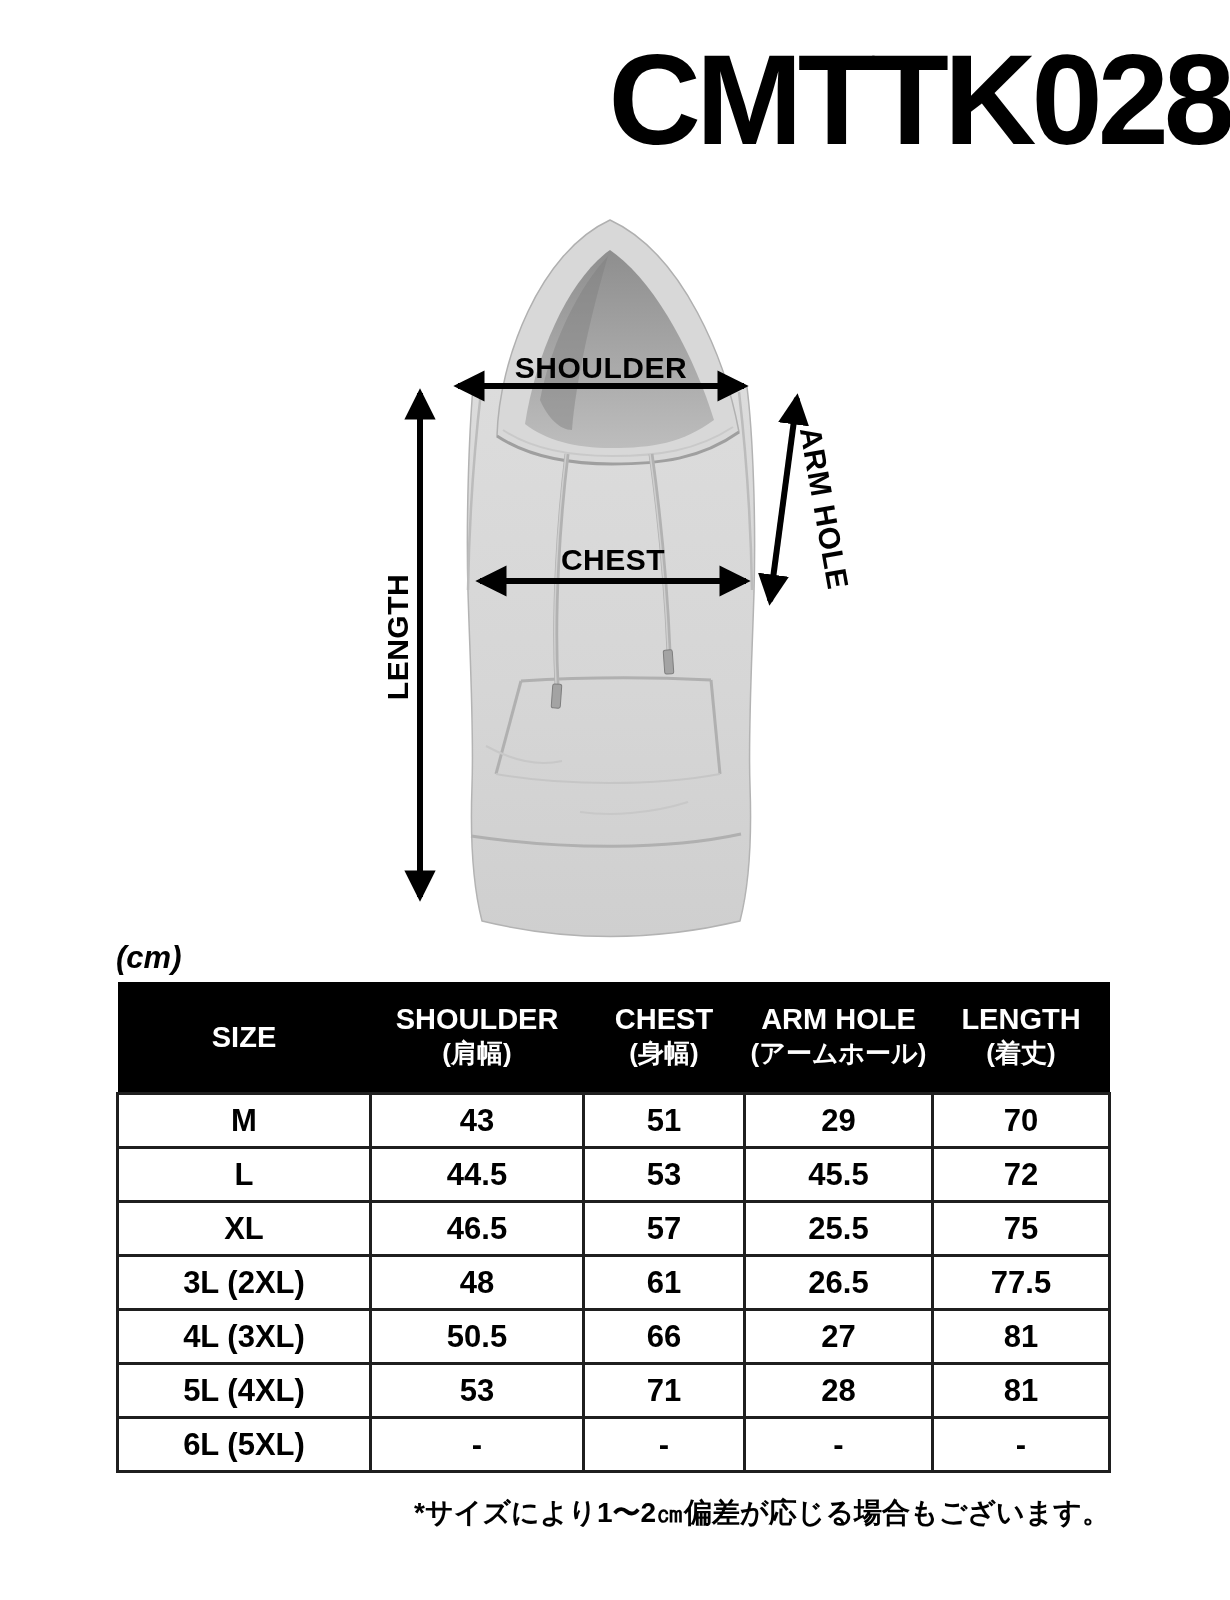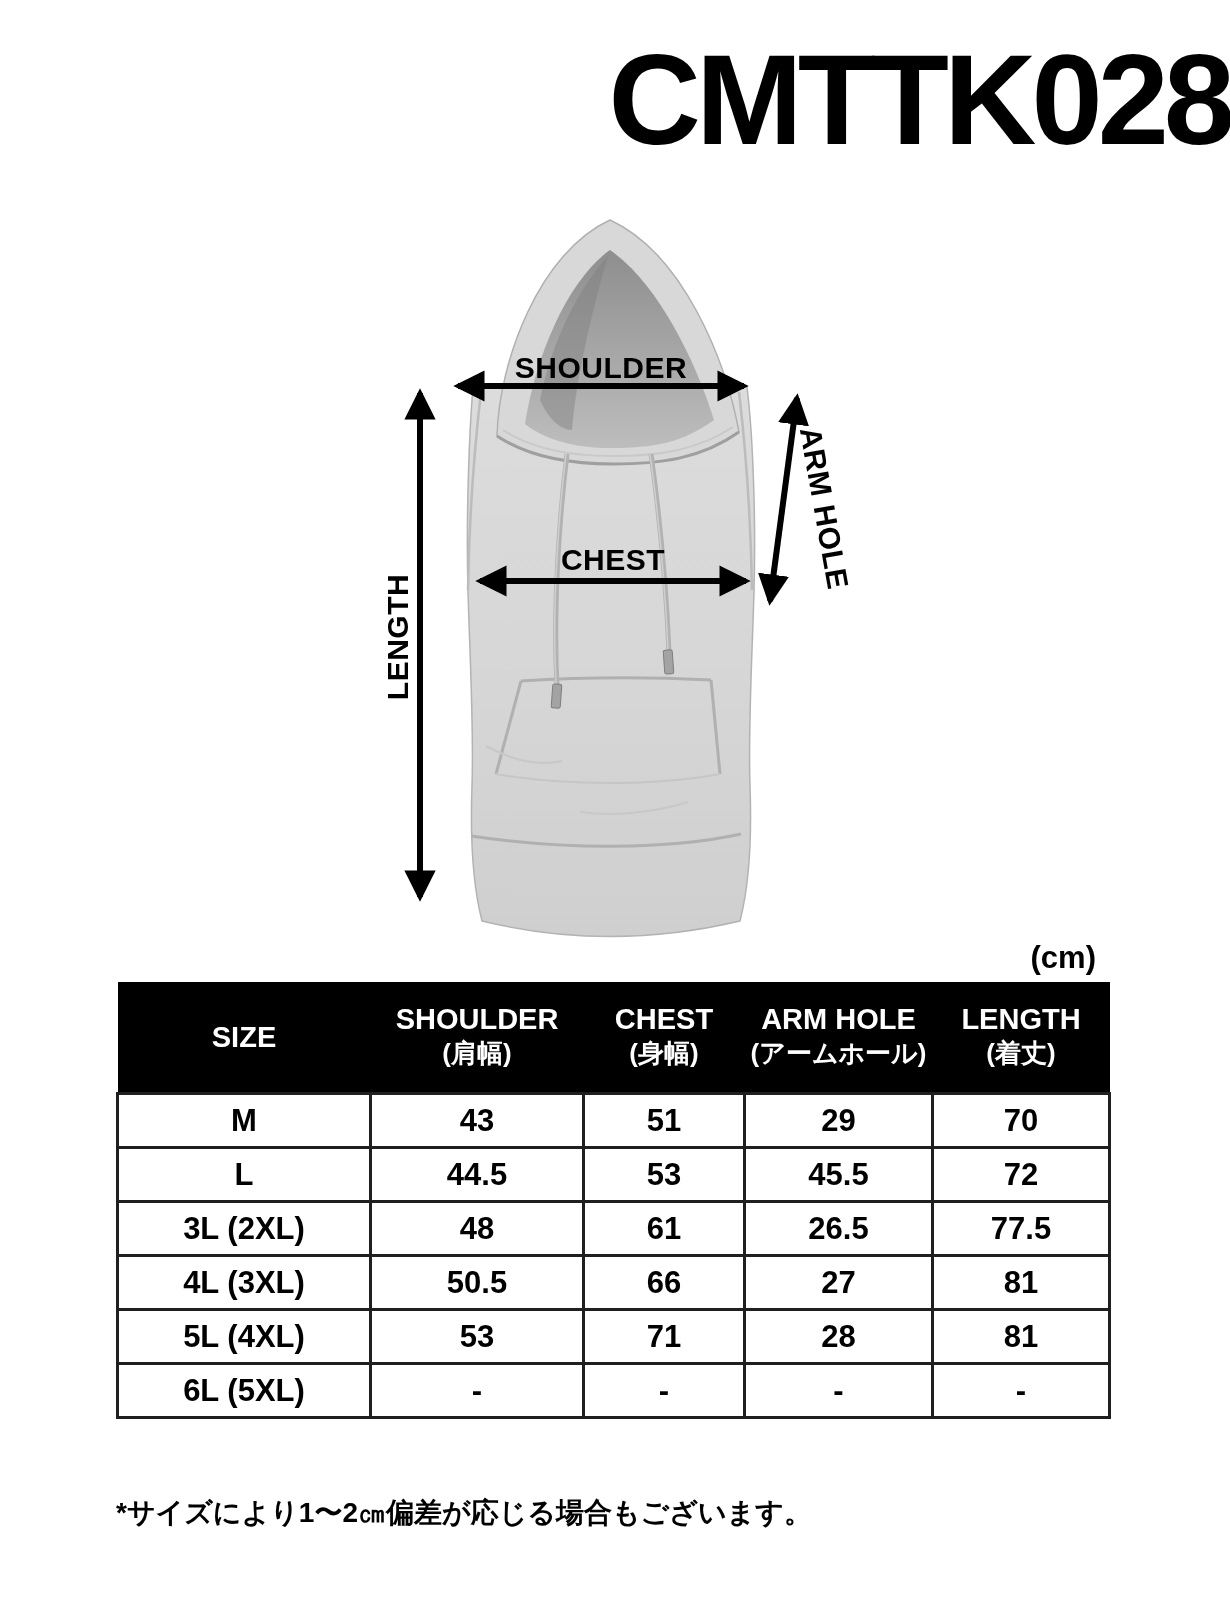--- a/index.html
+++ b/index.html
@@ -14,40 +14,40 @@
     color:#000; white-space:nowrap;
   }
   .diagram { position:absolute; top:190px; left:0; width:1230px; height:760px; }
   .diagram svg { display:block; width:1230px; height:760px; }
   .svg-label {
     font-family:"Liberation Sans","DejaVu Sans",sans-serif;
     font-weight:bold; font-size:30px; fill:#000; letter-spacing:0.5px;
   }
   .unit-label {
     position:absolute; top:940px; left:116px; width:980px;
-    text-align:right; font-size:31px; font-weight:bold;
+    text-align:left; font-size:31px; font-weight:bold;font-style:italic;
   }
   table.size-table {
     position:absolute; top:982px; left:116px; width:992px;
     border-collapse:collapse; table-layout:fixed;
   }
   table.size-table thead th {
     background:#000000; color:#ffffff; height:110px; padding:0;
     font-size:29px; font-weight:bold; text-align:center; vertical-align:middle;
     border:0;
   }
   table.size-table thead th .jp { font-size:26px; }
   table.size-table tbody td {
     height:51px; padding:0; border:3px solid #1f1f1f;
     text-align:center; vertical-align:middle;
     font-size:31px; font-weight:bold; color:#000; background:#fff;
   }
   .footnote {
     position:absolute; top:1494px; left:116px; width:994px;
-    text-align:left; font-size:28px; font-weight:bold; white-space:nowrap;
+    text-align:right; font-size:28px; font-weight:bold; white-space:nowrap;
   }
 </style>
 </head>
 <body>
 
 <div class="title">CMTTK028</div>
 
 <div class="diagram">
   <svg viewBox="0 0 1230 760" xmlns="http://www.w3.org/2000/svg">
     <defs>
@@ -179,20 +179,27 @@
       <td>70</td>
     </tr>
     <tr>
       <td>L</td>
       <td>44.5</td>
       <td>53</td>
       <td>45.5</td>
       <td>72</td>
     </tr>
     <tr>
+      <td>XL</td>
+      <td>46.5</td>
+      <td>57</td>
+      <td>25.5</td>
+      <td>75</td>
+    </tr>
+    <tr>
       <td>3L (2XL)</td>
       <td>48</td>
       <td>61</td>
       <td>26.5</td>
       <td>77.5</td>
     </tr>
     <tr>
       <td>4L (3XL)</td>
       <td>50.5</td>
       <td>66</td>

